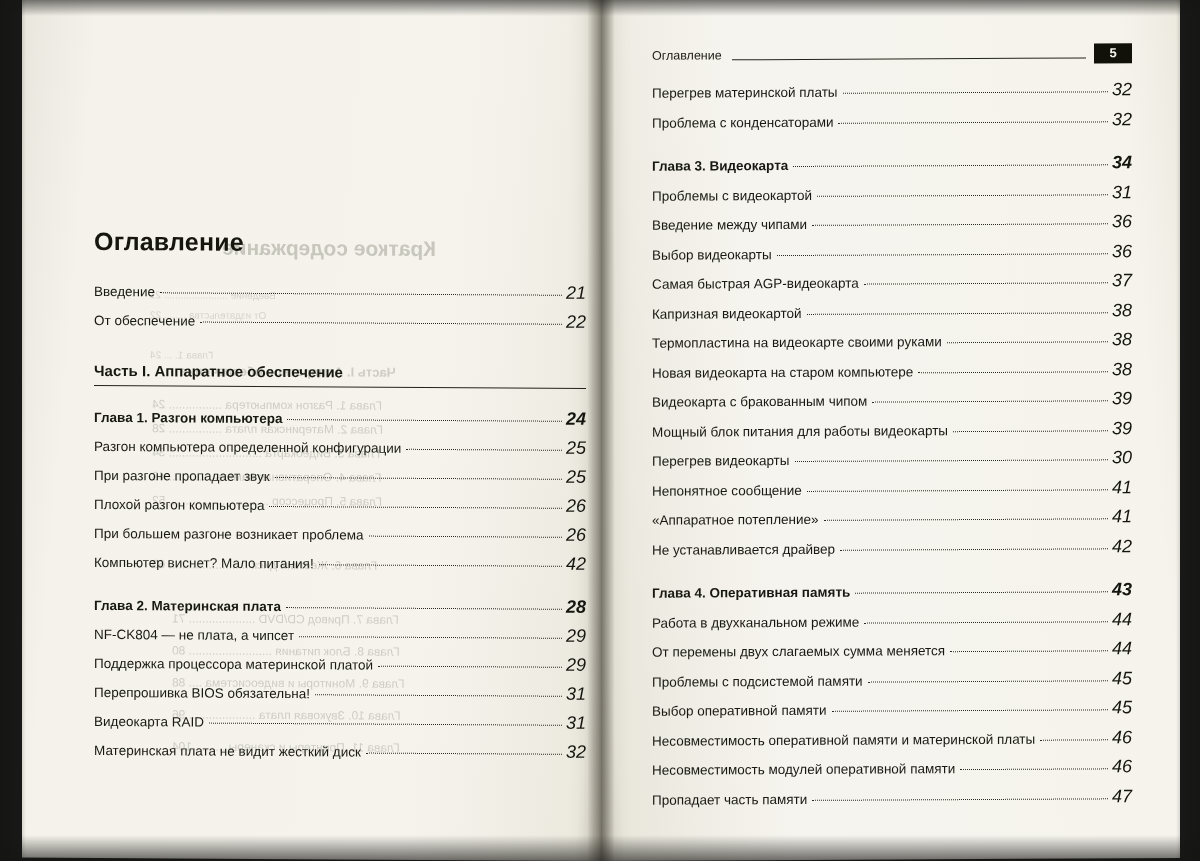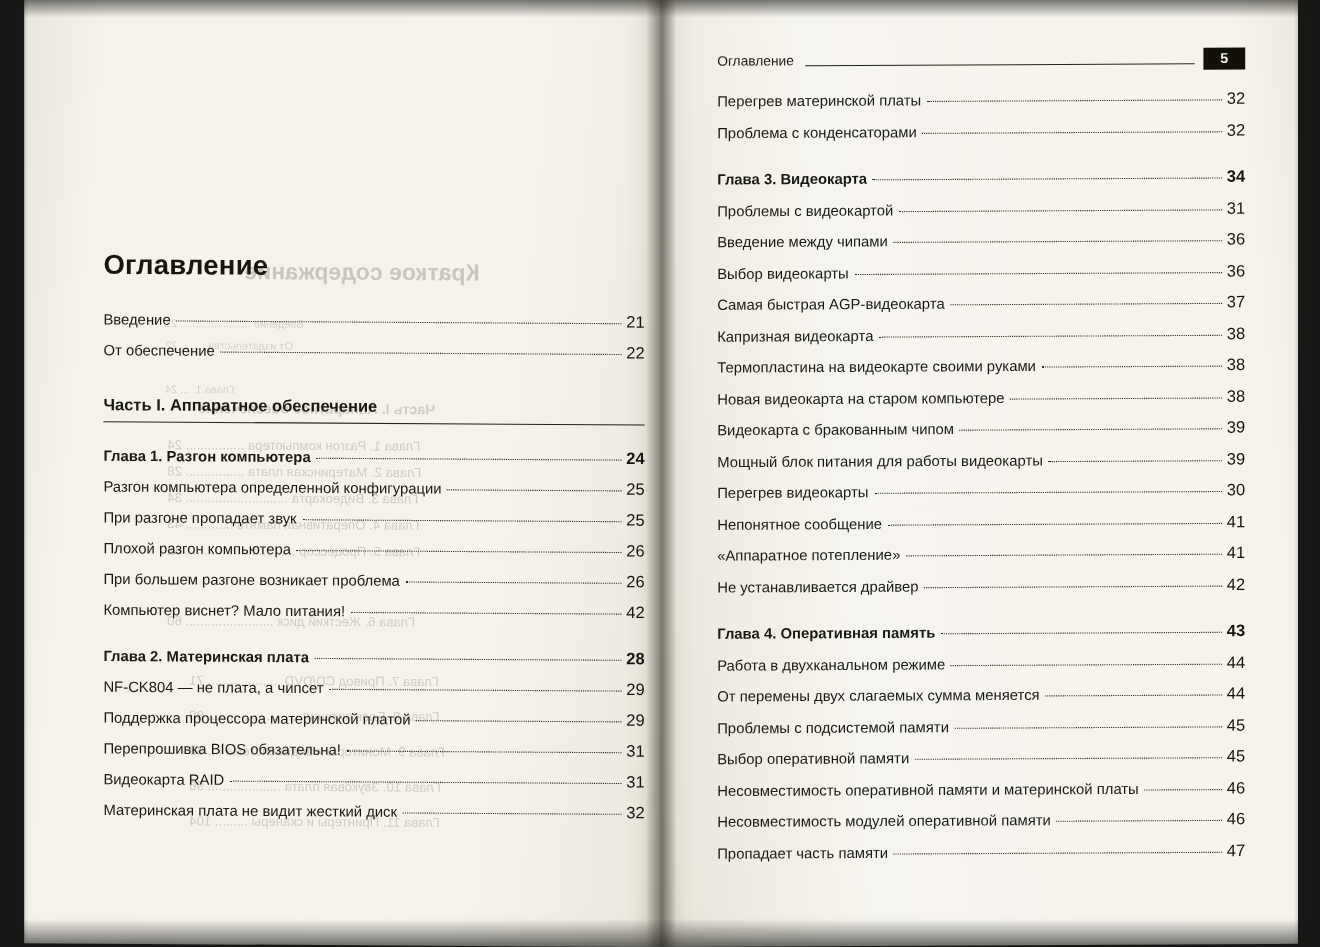--- a/index.html
+++ b/index.html
@@ -136,22 +136,23 @@
   }
   .row .dots {
     flex: 1;
     margin: 0 4px 0 5px;
     border-bottom: 1.5px dotted #2a2a22;
     transform: translateY(-3px);
     min-width: 10px;
   }
   .row .pg {
     white-space: nowrap;
-    font-size: 15px;
+    font-size: 18px;
     color: #15150f;
+    font-style: italic;
   }
   .row.bold .label, .row.bold .pg { font-weight: bold; }
   .row.part {
     font-weight: bold;
     font-size: 15px;
     margin-bottom: 6px;
   }
   .part-rule {
     border-bottom: 1.5px solid #23231c;
     margin: 3px 0 22px 0;
@@ -352,21 +353,21 @@
         <span class="label">Выбор видеокарты</span>
         <span class="dots"></span>
         <span class="pg">36</span>
       </div>
       <div class="row">
         <span class="label">Самая быстрая AGP-видеокарта</span>
         <span class="dots"></span>
         <span class="pg">37</span>
       </div>
       <div class="row">
-        <span class="label">Капризная видеокарта</span>
+        <span class="label">Капризная видеокартой</span>
         <span class="dots"></span>
         <span class="pg">38</span>
       </div>
       <div class="row">
         <span class="label">Термопластина на видеокарте своими руками</span>
         <span class="dots"></span>
         <span class="pg">38</span>
       </div>
       <div class="row">
         <span class="label">Новая видеокарта на старом компьютере</span>

